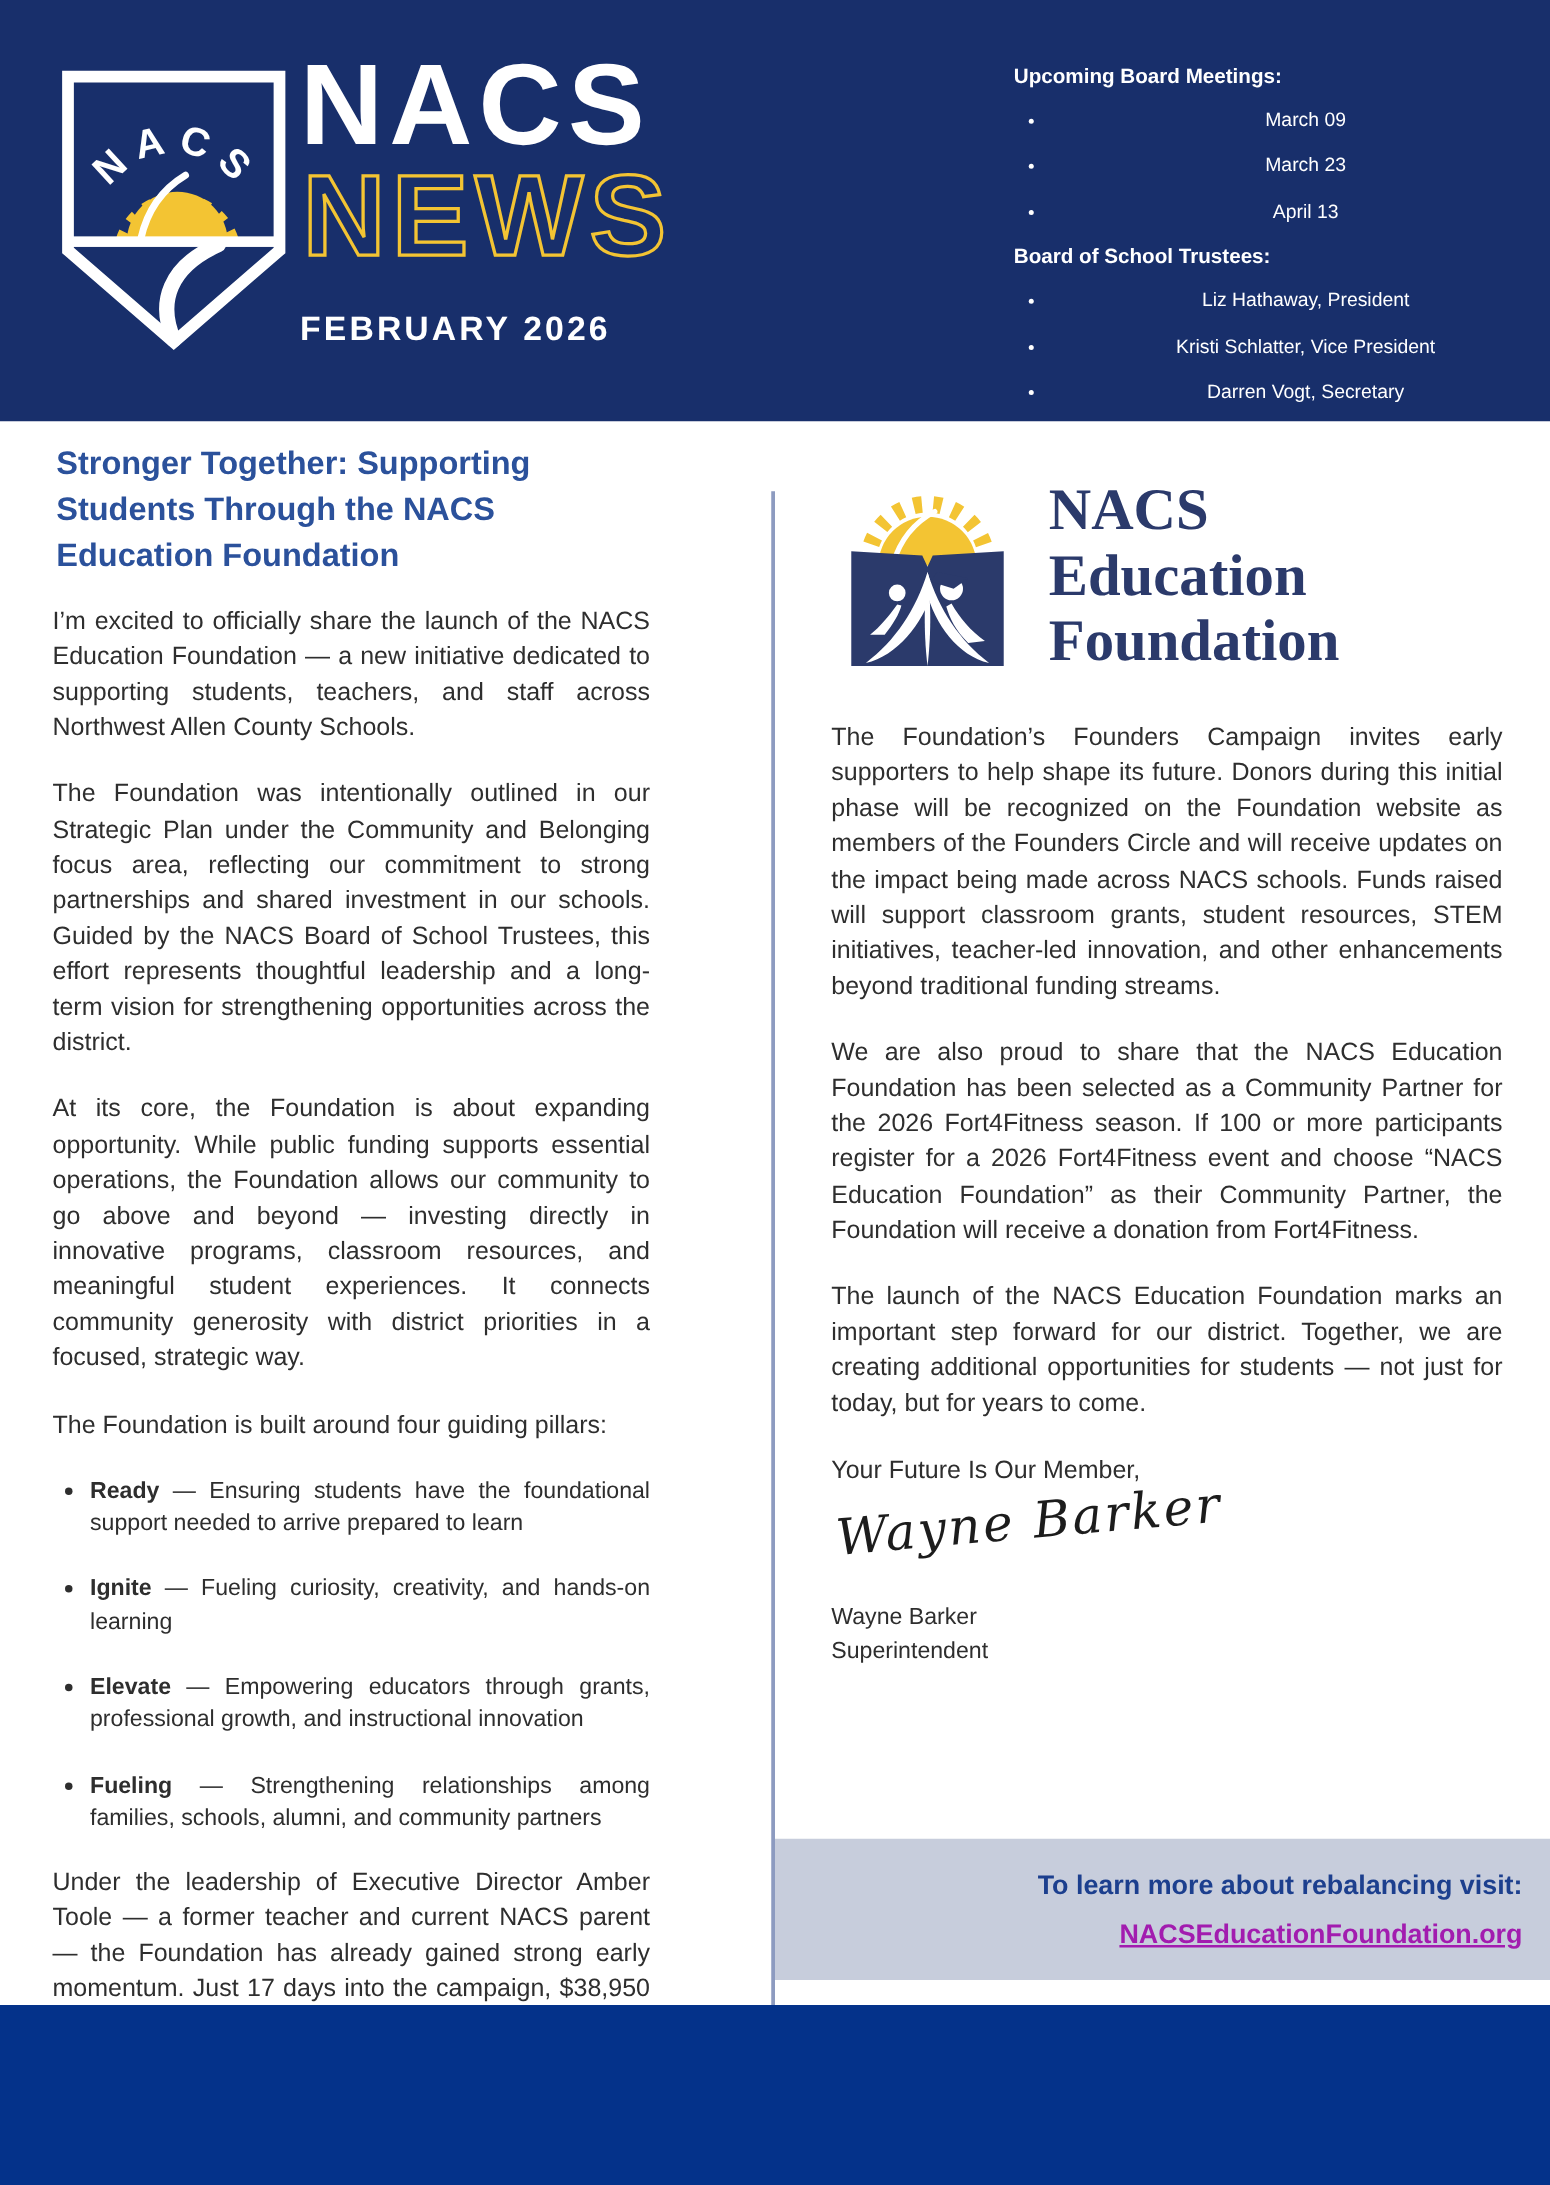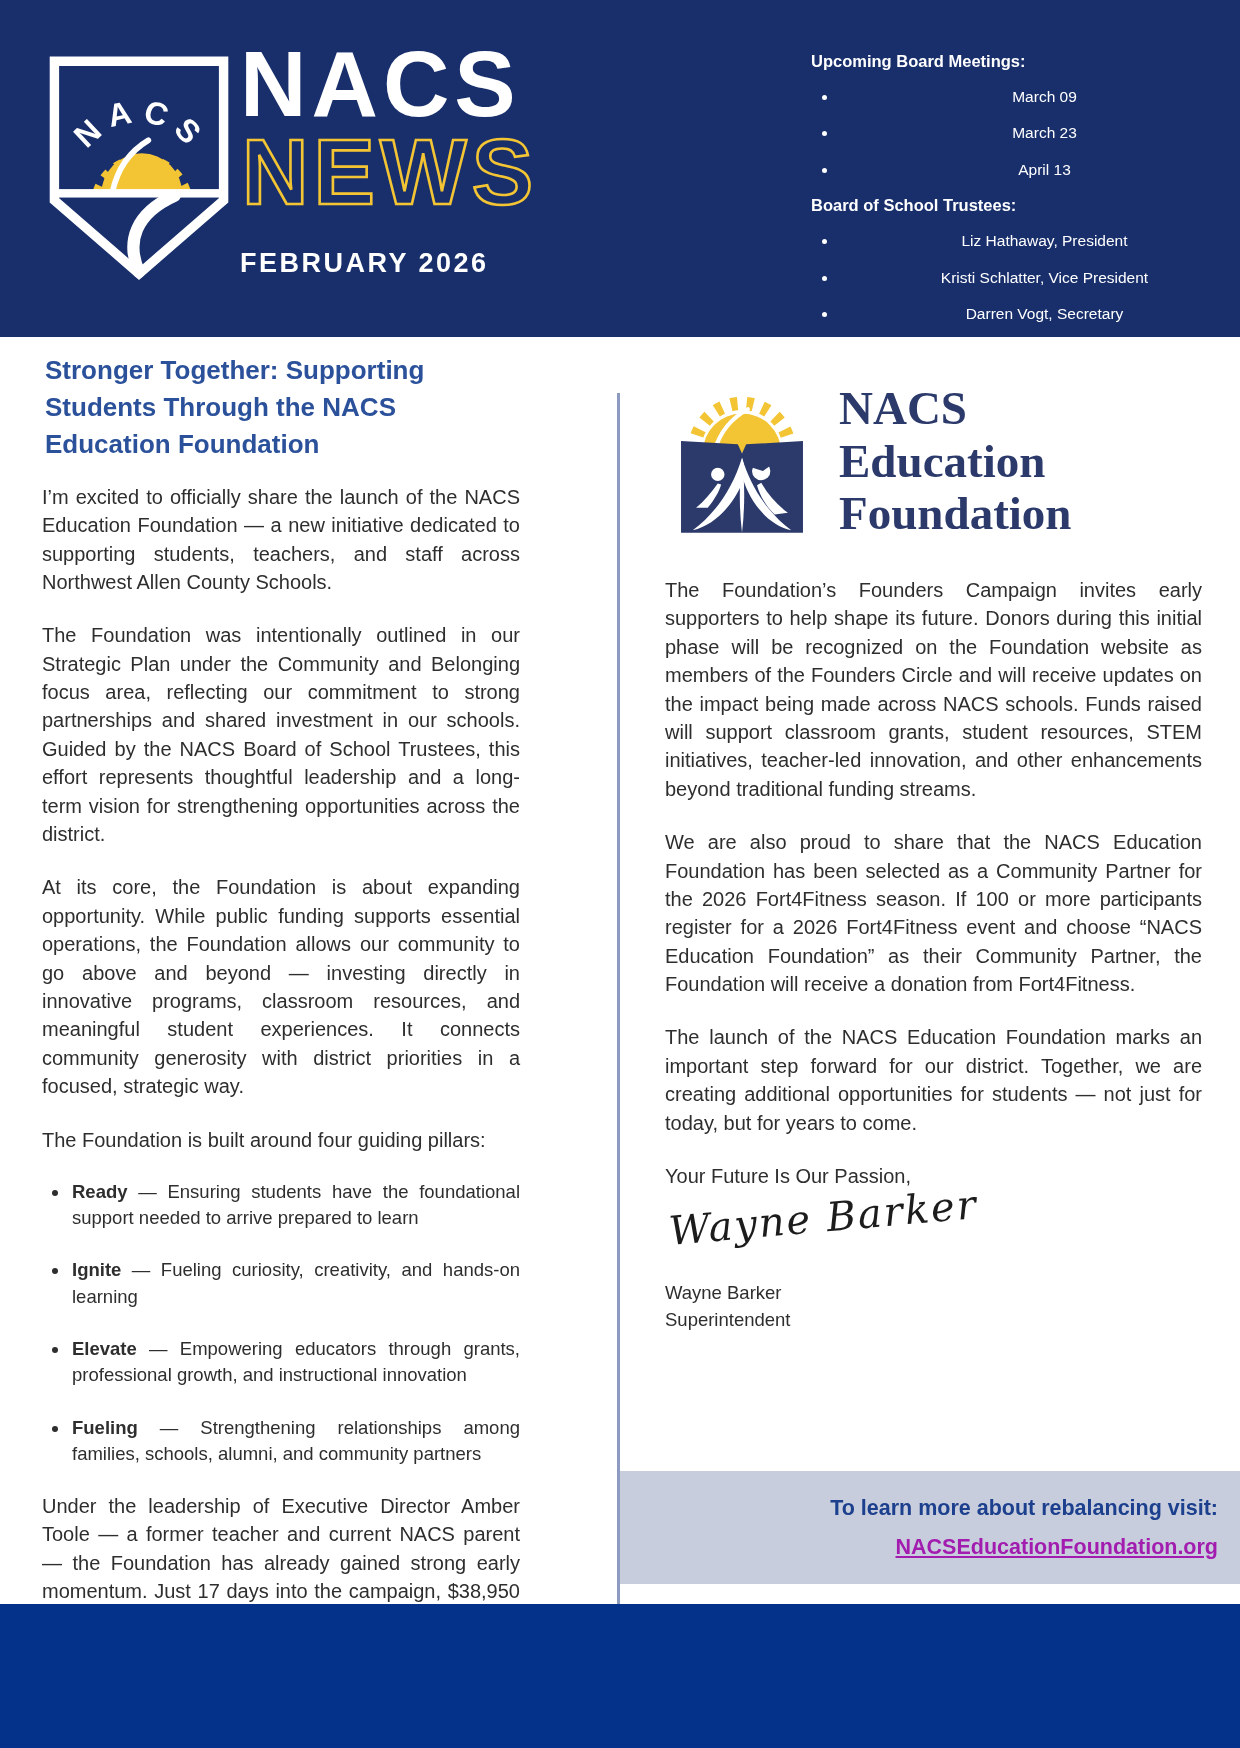--- a/index.html
+++ b/index.html
@@ -181,21 +181,21 @@
       <div class="ef-logo-text">
         <div>NACS</div>
         <div>Education</div>
         <div>Foundation</div>
       </div>
     </div>
 
     <p class="body-p">The Foundation’s Founders Campaign invites early supporters to help shape its future. Donors during this initial phase will be recognized on the Foundation website as members of the Founders Circle and will receive updates on the impact being made across NACS schools. Funds raised will support classroom grants, student resources, STEM initiatives, teacher-led innovation, and other enhancements beyond traditional funding streams.</p>
     <p class="body-p">We are also proud to share that the NACS Education Foundation has been selected as a Community Partner for the 2026 Fort4Fitness season. If 100 or more participants register for a 2026 Fort4Fitness event and choose “NACS Education Foundation” as their Community Partner, the Foundation will receive a donation from Fort4Fitness.</p>
     <p class="body-p">The launch of the NACS Education Foundation marks an important step forward for our district. Together, we are creating additional opportunities for students — not just for today, but for years to come.</p>
-    <p class="body-p valediction">Your Future Is Our Passion,</p>
+    <p class="body-p valediction">Your Future Is Our Member,</p>
 
     <div class="signature-script">Wayne Barker</div>
 
     <p class="signer">Wayne Barker</p>
     <p class="signer">Superintendent</p>
   </div>
 
   <div class="cta-box">
     <div class="cta-inner">
       <span>To learn more about rebalancing visit:</span>

